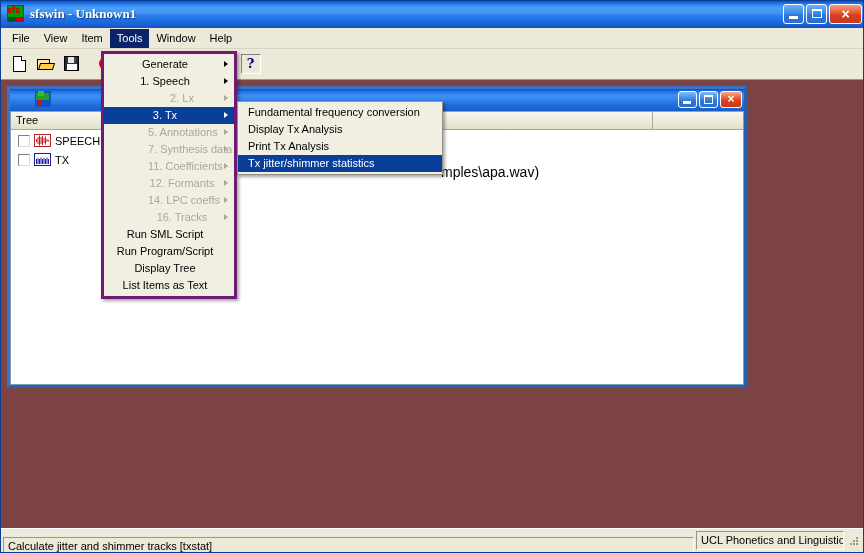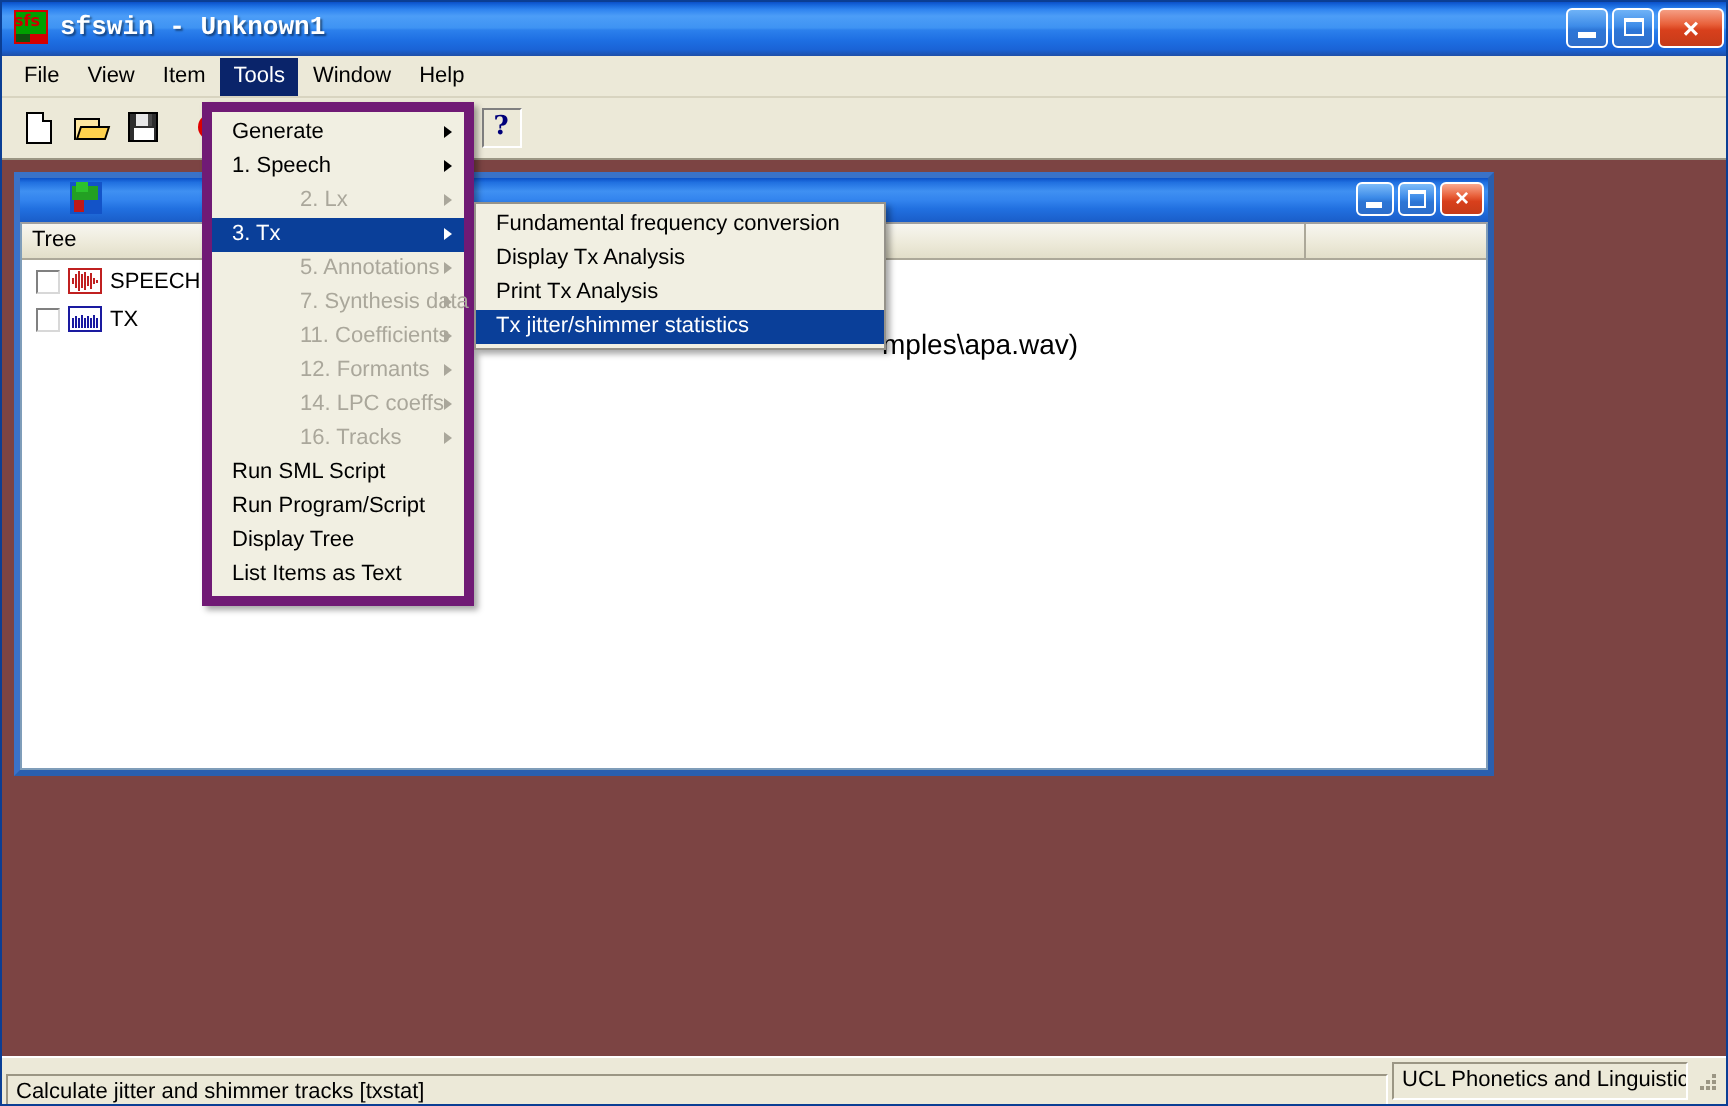--- a/index.html
+++ b/index.html
@@ -69,21 +69,21 @@
   .app-icon .sfs-dark {
     position: absolute;
     left: 1px; top: 12px;
     width: 7px; height: 4px;
     background: #105010;
   }
   .title-text {
     color: #ffffff;
     font-size: 13px;
     font-weight: bold;
-    font-family: Liberation Mono, monospace;
+    font-family: Liberation Serif, serif;
     text-shadow: 1px 1px 1px rgba(0,0,0,0.45);
     white-space: nowrap;
     line-height: 17px;
   }
   .winbtns {
     position: absolute;
     right: 3px; top: 3px;
     display: flex;
     gap: 2px;
   }
@@ -409,25 +409,26 @@
     color: #000;
     white-space: nowrap;
   }
 
   
   .dropdown {
     position: absolute;
     left: 100px; top: 50px;
     width: 136px;
     background: #f1efe2;
-    border: 5px solid #701a75;
+    border: 3px solid #701a75;
     box-shadow: 2px 2px 3px rgba(0,0,0,0.35);
     box-sizing: border-box;
     padding: 2px 0;
     z-index: 40;
+    text-align: center;
   }
   .dd-item {
     position: relative;
     height: 17px;
     line-height: 17px;
     padding-left: 10px;
     padding-right: 18px;
     font-size: 11px;
     color: #000000;
     white-space: nowrap;

